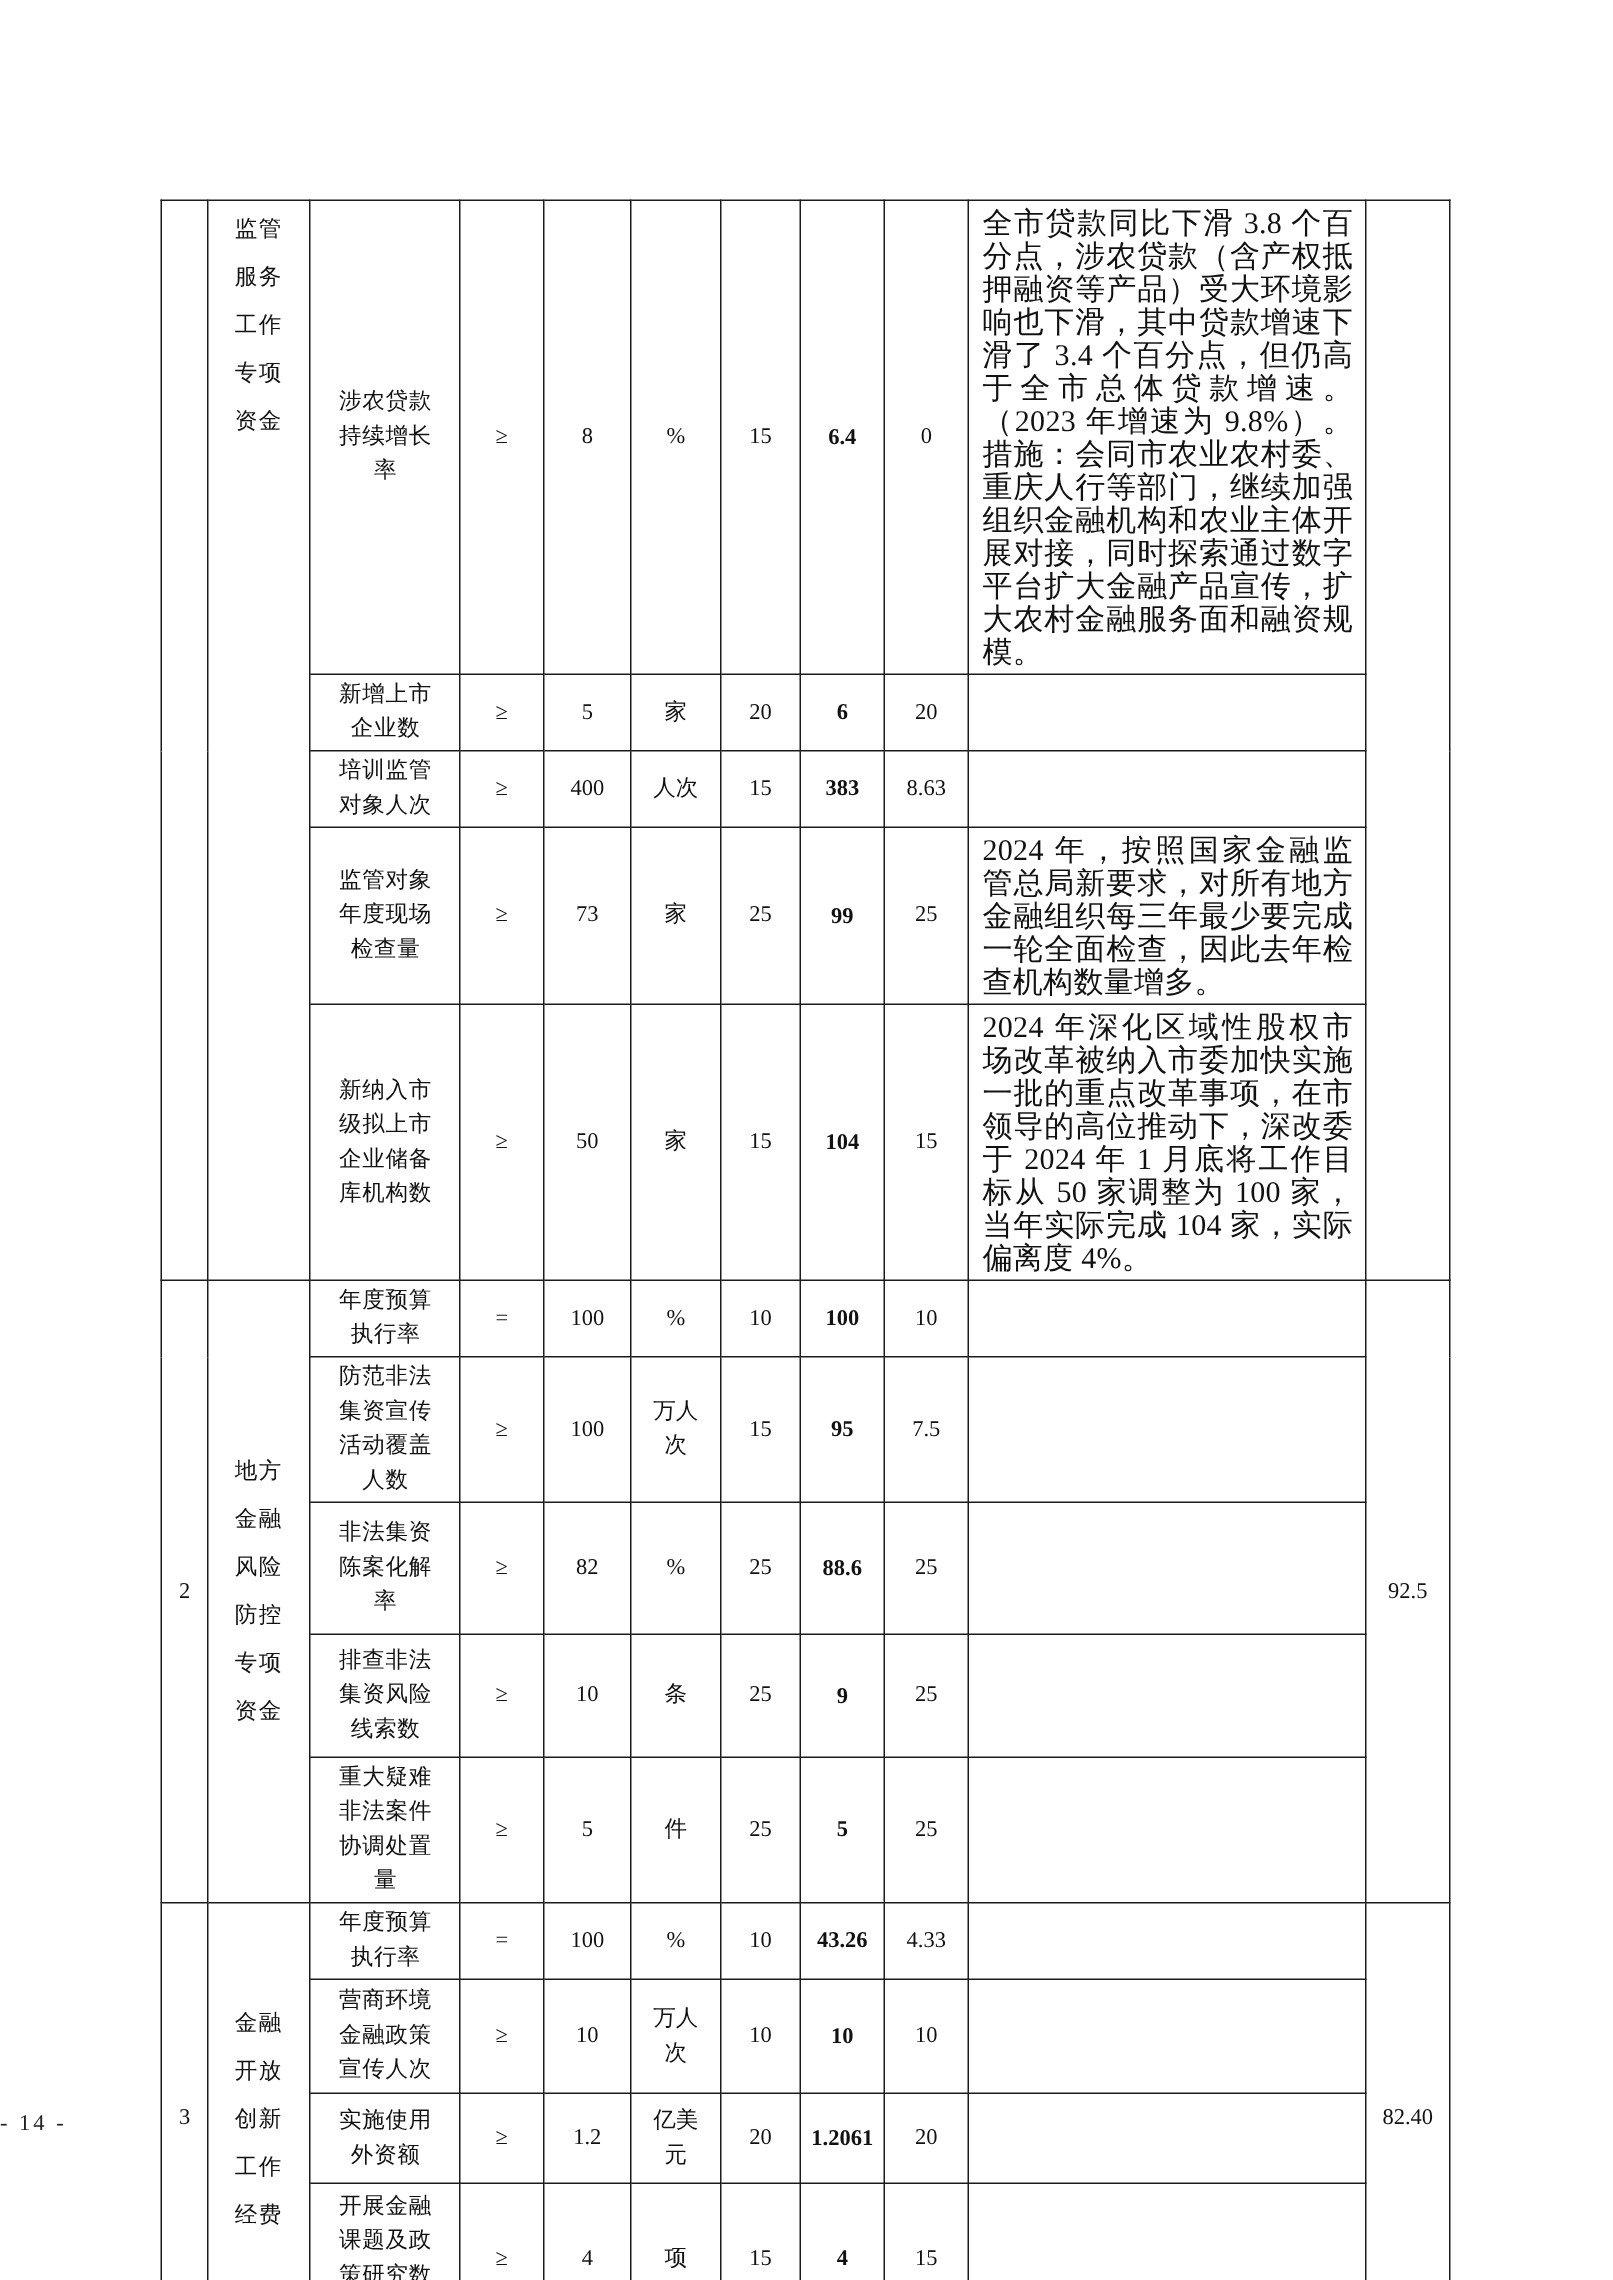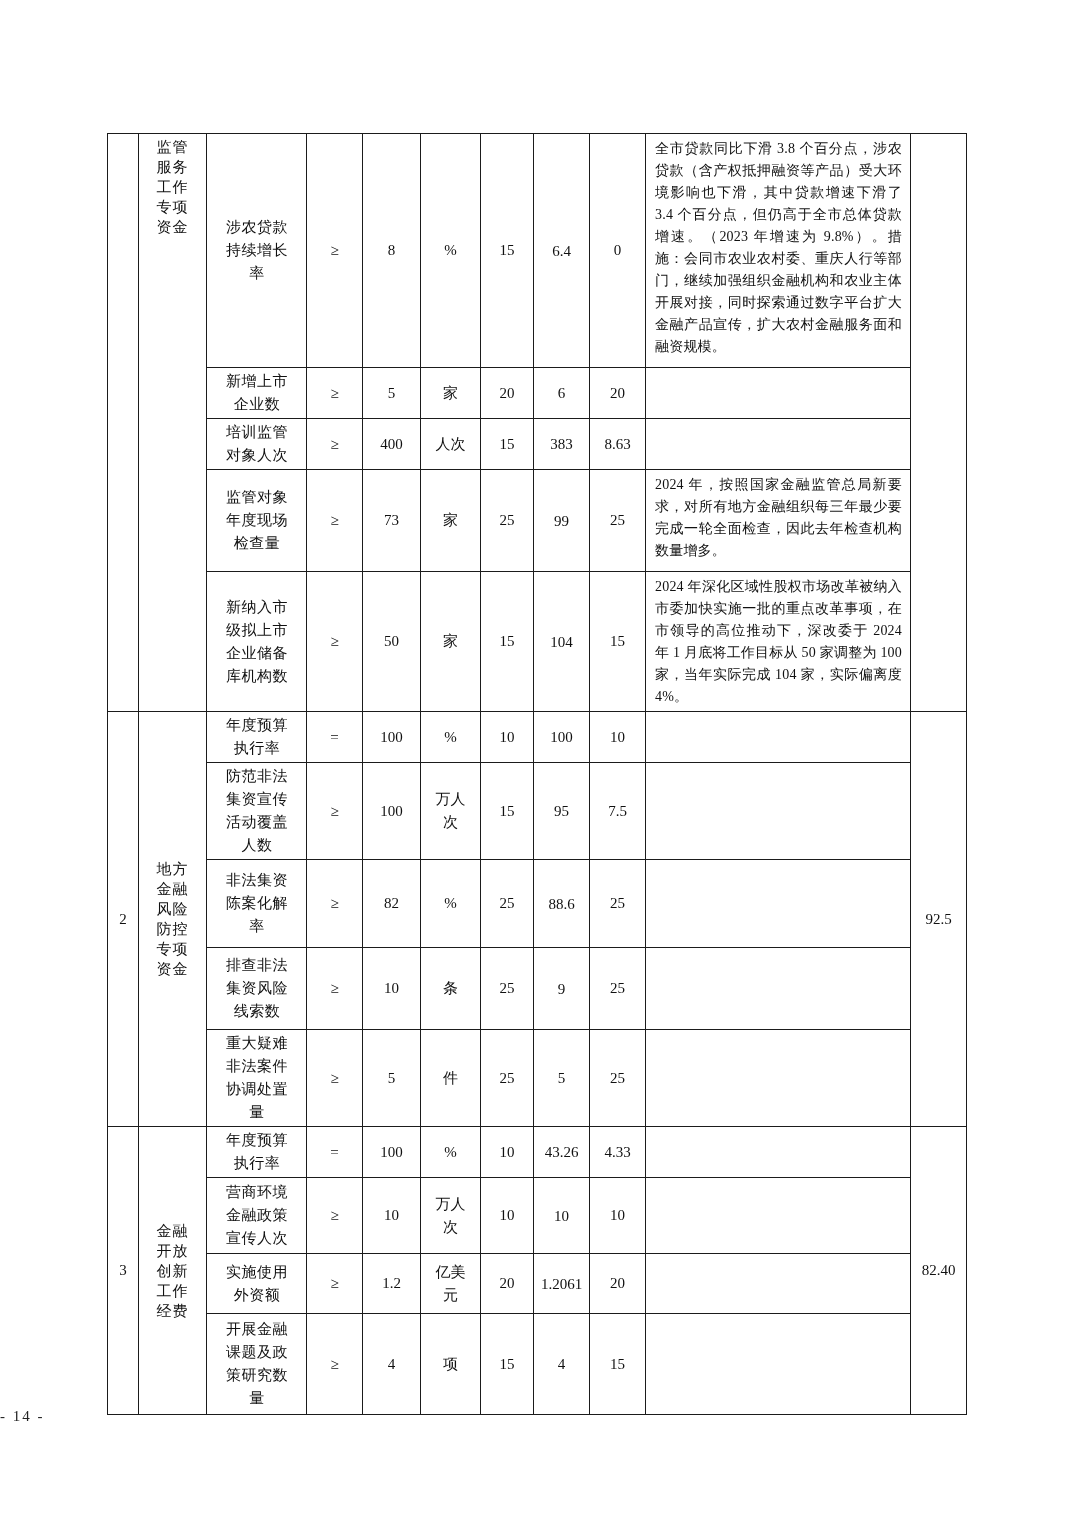--- a/index.html
+++ b/index.html
@@ -19,29 +19,29 @@
   td{
     border:1px solid #1b1b1b;
     text-align:center;
     vertical-align:middle;
     font-size:15px;
     padding:1px 3px;
     line-height:23px;
     overflow:hidden;
   }
   td.index{padding:0 2px;}
-  td.fund{padding:2px 12px;line-height:20px;letter-spacing:1px;}
+  td.fund{padding:2px 12px;line-height:32px;letter-spacing:1px;}
   td.fund-top{vertical-align:top;padding-top:3px;}
   td.indicator{text-align:center;padding:2px 13px 2px 14px;letter-spacing:0.5px;line-height:23px;}
   td.unit{padding:0 12px;line-height:23px;}
-  td.actual{word-break:break-all;line-height:22px;}
+  td.actual{word-break:break-all;line-height:22px;font-weight:bold;}
   td.remark{
     vertical-align:top;
     text-align:justify;
-    font-size:14px;
+    font-size:20px;
     line-height:22px;
     padding:4px 8px 3px 9px;
     letter-spacing:0.2px;
   }
   td.total{font-size:15px;}
   
   tr.s1r1{height:234px}tr.s1r2{height:49px}tr.s1r3{height:47px}tr.s1r4{height:102px}tr.s1r5{height:138px}
   tr.s2r1{height:49px}tr.s2r2{height:93px}tr.s2r3{height:88px}tr.s2r4{height:82px}tr.s2r5{height:87px}
   tr.s3r1{height:50px}tr.s3r2{height:76px}tr.s3r3{height:60px}tr.s3r4{height:101px}
   .page-number{

